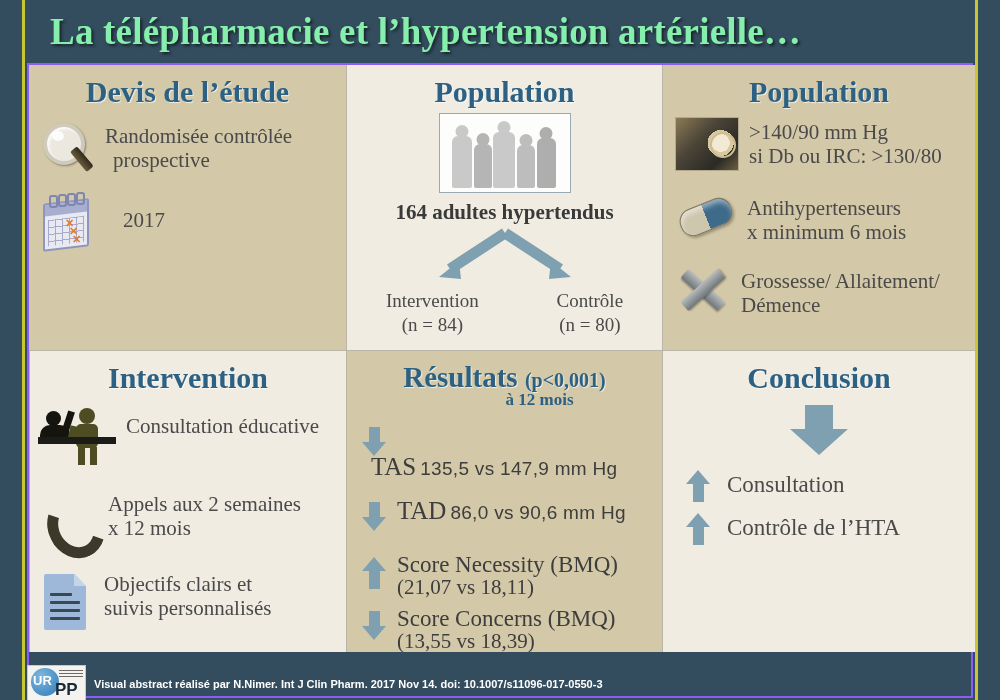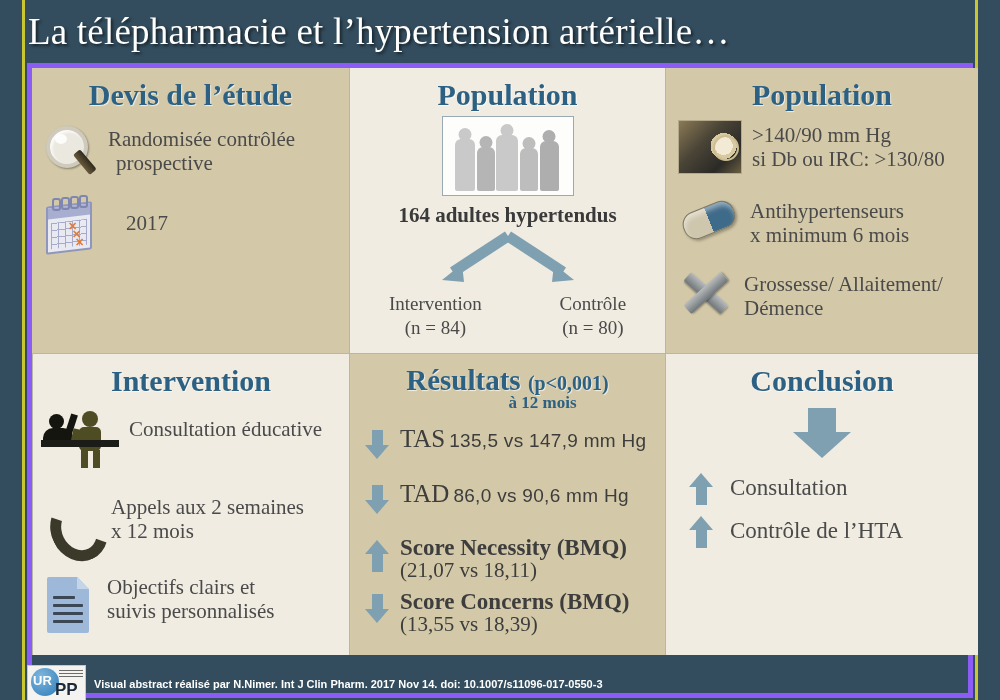--- a/index.html
+++ b/index.html
@@ -13,37 +13,37 @@
   .rail{position:absolute;top:0;bottom:0;width:3px;background:#c8c631;}
   .rail.left{left:22px;}
   .rail.right{left:975px;}
 
   
   .title-band{
     position:absolute;left:0;top:0;width:1000px;height:62px;
     display:flex;align-items:center;
   }
   .title-text{
-    margin-left:28px;
-    color:#ffffff;
+    margin-left:50px;
+    color:#86efac;
     font-size:37px;
-    font-weight:normal;
+    font-weight:bold;
     letter-spacing:0.2px;
     text-shadow:2px 2px 3px rgba(0,0,0,0.55);
     white-space:nowrap;
   }
 
   
   .grid{
     position:absolute;left:27px;top:63px;width:946px;height:635px;
     display:grid;
     grid-template-columns:317px 316px 313px;
     grid-template-rows:285px 302px;
     gap:0px;
-    border:5px solid #8b5cf6;
+    border:2px solid #8b5cf6;
     box-sizing:border-box;
   }
   .panel{position:relative;overflow:hidden;box-sizing:border-box;}
   .tan{background:#d3c8a7;}
   .cream{background:#f0ece2;}
   .panel + .panel{border-left:1px solid #b9b6a8;}
   .grid > .panel:nth-child(4),
   .grid > .panel:nth-child(5),
   .grid > .panel:nth-child(6){border-top:1px solid #b9b6a8;}
 
@@ -197,28 +197,28 @@
   .doc .sheet{
     position:absolute;left:6px;top:3px;width:42px;height:56px;background:#9db8d8;
     border-radius:2px;clip-path:polygon(0 0,72% 0,100% 22%,100% 100%,0 100%);
   }
   .doc .fold{position:absolute;left:36px;top:3px;width:12px;height:12px;background:#c5d5e8;
     clip-path:polygon(0 0,100% 100%,0 100%);}
   .doc .ln{position:absolute;left:12px;height:3px;background:#3b4754;border-radius:1px;}
 
   
   .p5 .rrow{display:flex;align-items:flex-start;margin:0 0 0 14px;}
-  .p5 .rr1{margin-top:12px;}
+  .p5 .rr1{margin-top:12px;flex-direction:column;}
   .p5 .rr2{margin-top:16px;}
   .p5 .rr3{margin-top:16px;}
   .p5 .rr4{margin-top:6px;}
   .rtxt{color:#3d3d3d;padding-left:10px;}
   .rtxt .lab{font-size:25px;}
   .rtxt .val{font-size:19px;font-family:"Liberation Sans",sans-serif;letter-spacing:.3px;}
-  .rtxt .lab2{font-size:23px;font-weight:bold;}
+  .rtxt .lab2{font-size:23px;}
   .rtxt .paren{display:block;font-size:21px;margin-top:-3px;}
 
   .arrow{width:26px;flex:0 0 26px;position:relative;height:34px;margin-top:5px;}
   .arrow .stem{position:absolute;left:8px;width:11px;background:#7fa0b1;}
   .arrow .tip{position:absolute;left:1px;width:0;height:0;border-left:12px solid transparent;border-right:12px solid transparent;}
   .arrow.down .stem{top:0;height:16px;}
   .arrow.down .tip{top:15px;border-top:14px solid #7fa0b1;}
   .arrow.up .stem{top:14px;height:18px;}
   .arrow.up .tip{top:0;border-bottom:14px solid #7fa0b1;}
 

